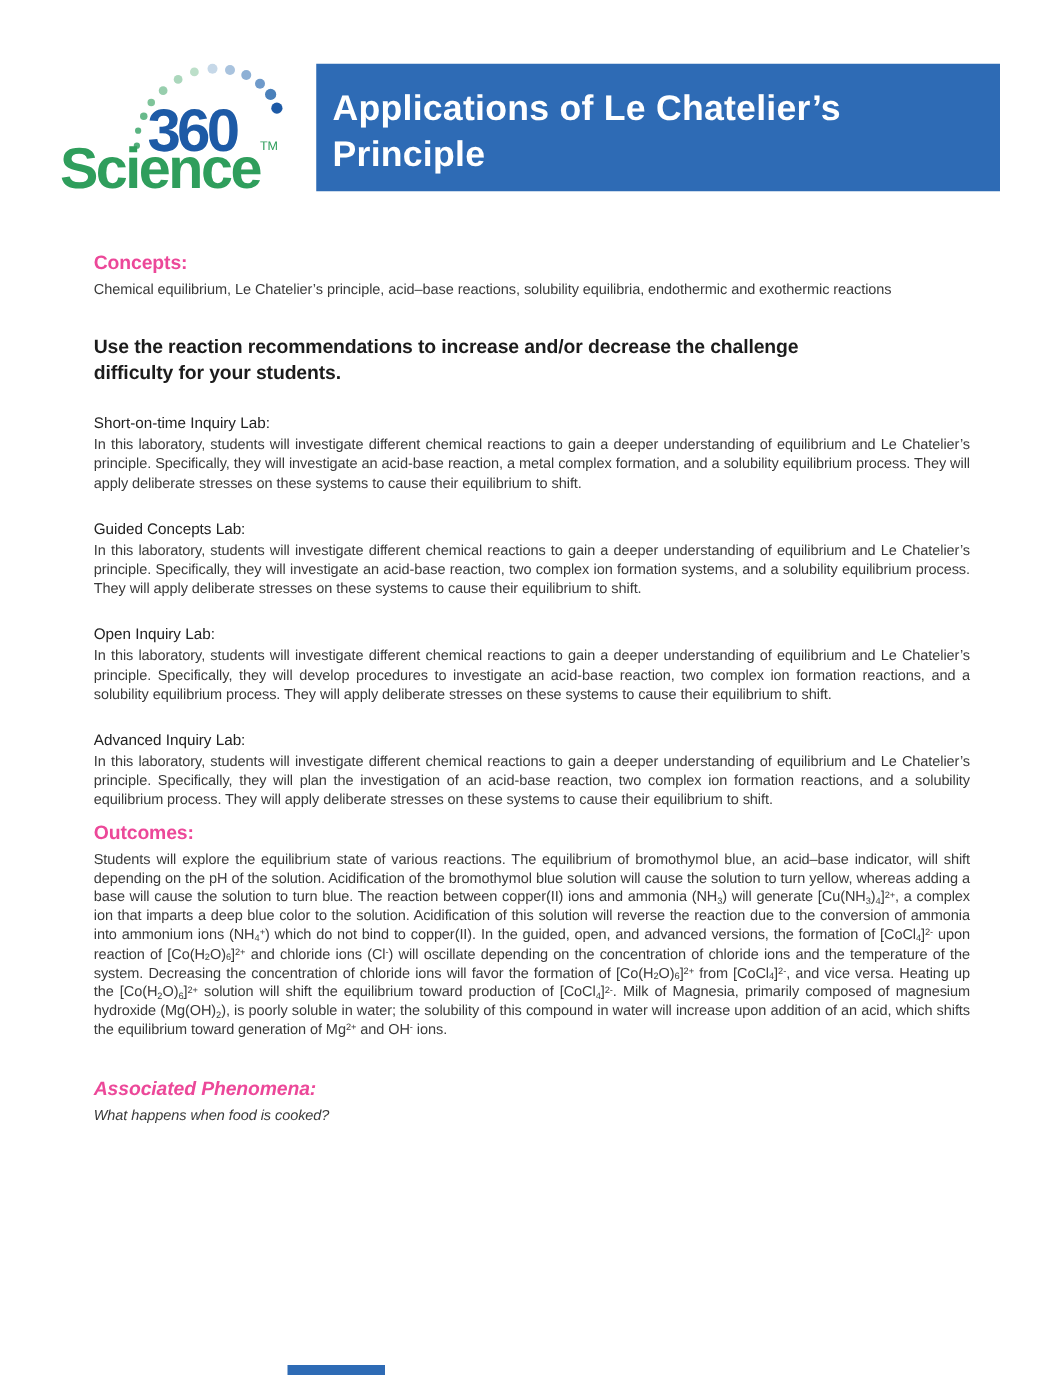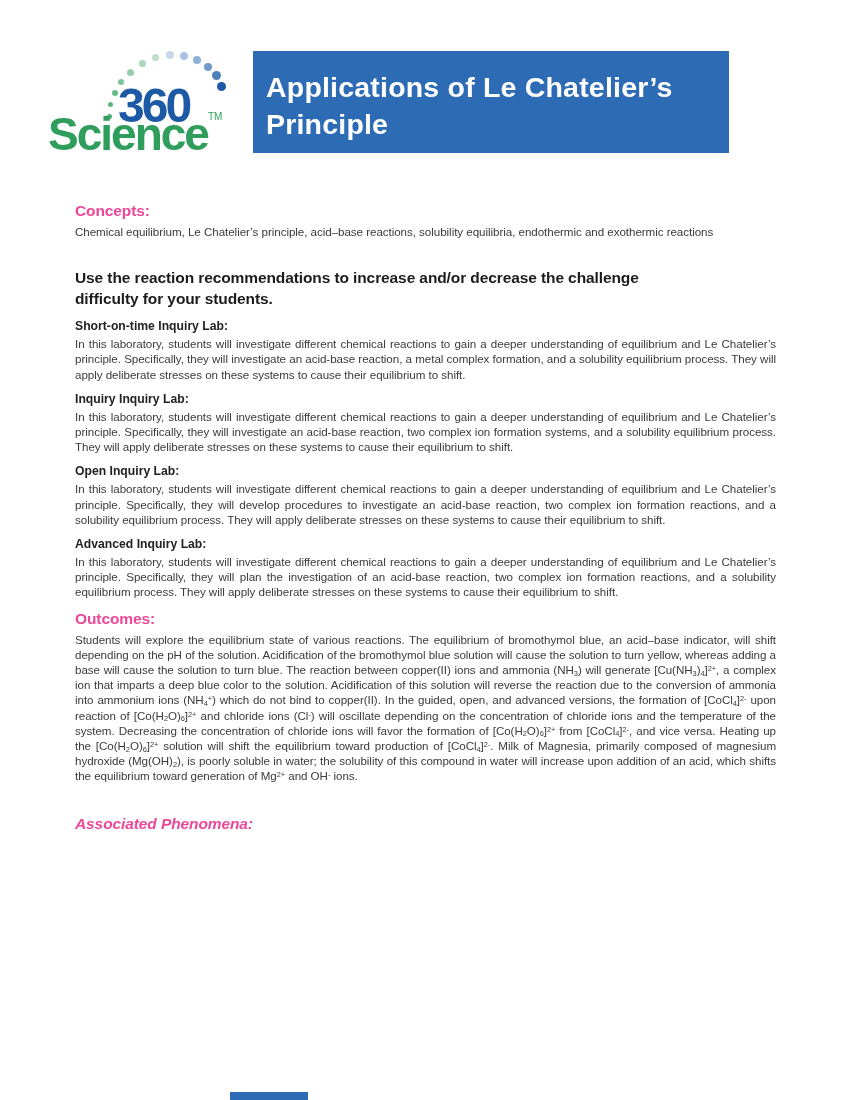--- a/index.html
+++ b/index.html
@@ -20,39 +20,39 @@
     font-size: 48px; font-weight: 700; letter-spacing: -3px;
     color: #1d5aa6; line-height: 1;
   }
   .logo-science {
     position: absolute; left: 0px; top: 65px;
     font-size: 46px; font-weight: 600; letter-spacing: -2px;
     color: #2f9e5c; line-height: 1;
   }
   .logo-tm { font-size: 10px; font-weight: 400; letter-spacing: 0; vertical-align: 30px; color: #2f9e5c; }
   .banner {
-    position: absolute; left: 253px; top: 51px; width: 476px; height: 102px;
+    position: absolute; left: 253px; top: 51px; width: 547px; height: 102px;
     background: #2e6bb5; color: #ffffff; box-sizing: border-box;
     padding: 18px 14px 0 13px;
   }
   .banner-title { font-size: 28.5px; font-weight: 700; line-height: 37px; letter-spacing: 0.2px; }
 
   
   .content { position: absolute; left: 75px; top: 170px; width: 701px; color: #3a3a3a; }
   .h-section {
     font-size: 15.5px; font-weight: 700; color: #ec4899;
     margin: 0 0 3px 0; line-height: 20px; letter-spacing: -0.1px;
   }
   .h-big {
     font-size: 15.5px; font-weight: 700; color: #1c1c1c;
     line-height: 20.5px; margin: 0; letter-spacing: -0.1px;
   }
   .h-lab {
-    font-size: 12.2px; font-weight: 700; color: #222222;
-    margin: 9px 0 2px 0; line-height: 16px;
+    font-size: 12.2px; font-weight: 400; color: #222222;
+    margin: 21px 0 2px 0; line-height: 16px;
   }
   p.body {
     font-size: 11.6px; line-height: 15.2px; margin: 0;
     text-align: justify; letter-spacing: -0.05px; color: #3a3a3a;
   }
   p.body sub { font-size: 0.64em; line-height: 0; position: relative; top: 0.22em; vertical-align: baseline; }
   p.body sup { font-size: 0.64em; line-height: 0; position: relative; top: -0.42em; vertical-align: baseline; }
 
   .sec-concepts { margin-top: 31px; }
   .sec-recommend { margin-top: 29px; }
@@ -112,21 +112,21 @@
         <div>Use the reaction recommendations to increase and/or decrease the challenge</div>
         <div>difficulty for your students.</div>
       </h2>
 
       <div>
         <h3 class="h-lab">Short-on-time Inquiry Lab:</h3>
         <p class="body">In this laboratory, students will investigate different chemical reactions to gain a deeper understanding of equilibrium and Le Chatelier’s principle. Specifically, they will investigate an acid-base reaction, a metal complex formation, and a solubility equilibrium process. They will apply deliberate stresses on these systems to cause their equilibrium to shift.</p>
       </div>
 
       <div>
-        <h3 class="h-lab">Inquiry Inquiry Lab:</h3>
+        <h3 class="h-lab">Guided Concepts Lab:</h3>
         <p class="body">In this laboratory, students will investigate different chemical reactions to gain a deeper understanding of equilibrium and Le Chatelier’s principle. Specifically, they will investigate an acid-base reaction, two complex ion formation systems, and a solubility equilibrium process. They will apply deliberate stresses on these systems to cause their equilibrium to shift.</p>
       </div>
 
       <div>
         <h3 class="h-lab">Open Inquiry Lab:</h3>
         <p class="body">In this laboratory, students will investigate different chemical reactions to gain a deeper understanding of equilibrium and Le Chatelier’s principle. Specifically, they will develop procedures to investigate an acid-base reaction, two complex ion formation reactions, and a solubility equilibrium process. They will apply deliberate stresses on these systems to cause their equilibrium to shift.</p>
       </div>
 
       <div>
         <h3 class="h-lab">Advanced Inquiry Lab:</h3>
@@ -134,19 +134,20 @@
       </div>
     </div>
 
     <div class="sec-outcomes">
       <h2 class="h-section">Outcomes:</h2>
       <p class="body">Students will explore the equilibrium state of various reactions. The equilibrium of bromothymol blue, an acid–base indicator, will shift depending on the pH of the solution. Acidification of the bromothymol blue solution will cause the solution to turn yellow, whereas adding a base will cause the solution to turn blue. The reaction between copper(II) ions and ammonia (NH<sub>3</sub>) will generate [Cu(NH<sub>3</sub>)<sub>4</sub>]<sup>2+</sup>, a complex ion that imparts a deep blue color to the solution. Acidification of this solution will reverse the reaction due to the conversion of ammonia into ammonium ions (NH<sub>4</sub><sup>+</sup>) which do not bind to copper(II). In the guided, open, and advanced versions, the formation of [CoCl<sub>4</sub>]<sup>2-</sup> upon reaction of [Co(H<sub>2</sub>O)<sub>6</sub>]<sup>2+</sup> and chloride ions (Cl<sup>-</sup>) will oscillate depending on the concentration of chloride ions and the temperature of the system. Decreasing the concentration of chloride ions will favor the formation of [Co(H<sub>2</sub>O)<sub>6</sub>]<sup>2+</sup> from [CoCl<sub>4</sub>]<sup>2-</sup>, and vice versa. Heating up the [Co(H<sub>2</sub>O)<sub>6</sub>]<sup>2+</sup> solution will shift the equilibrium toward production of [CoCl<sub>4</sub>]<sup>2-</sup>. Milk of Magnesia, primarily composed of magnesium hydroxide (Mg(OH)<sub>2</sub>), is poorly soluble in water; the solubility of this compound in water will increase upon addition of an acid, which shifts the equilibrium toward generation of Mg<sup>2+</sup> and OH<sup>-</sup> ions.</p>
     </div>
 
     <div class="sec-phenomena">
       <h2 class="h-section">Associated Phenomena:</h2>
+      <p class="body">What happens when food is cooked?</p>
     </div>
 
   </div>
 
   <div class="footer-bar" style="background: rgb(46, 107, 181);"></div>
 
 </div>
 
 </body></html>

